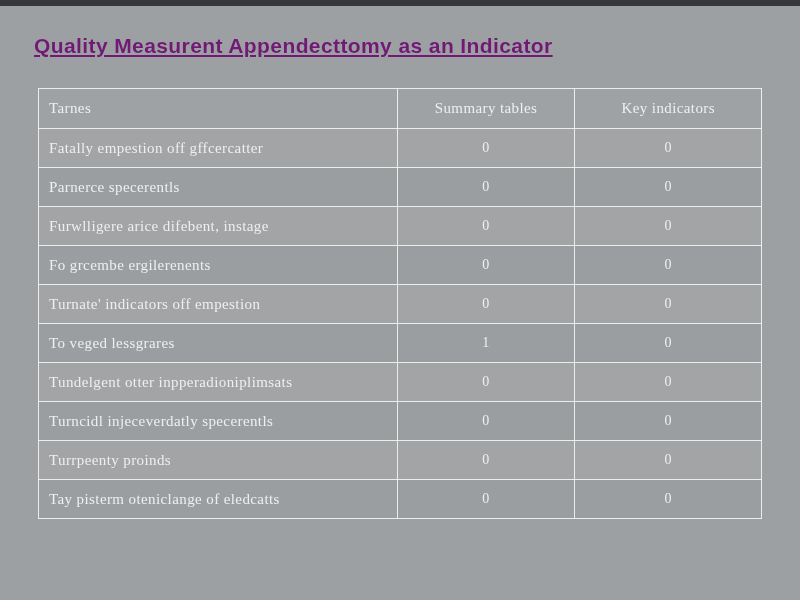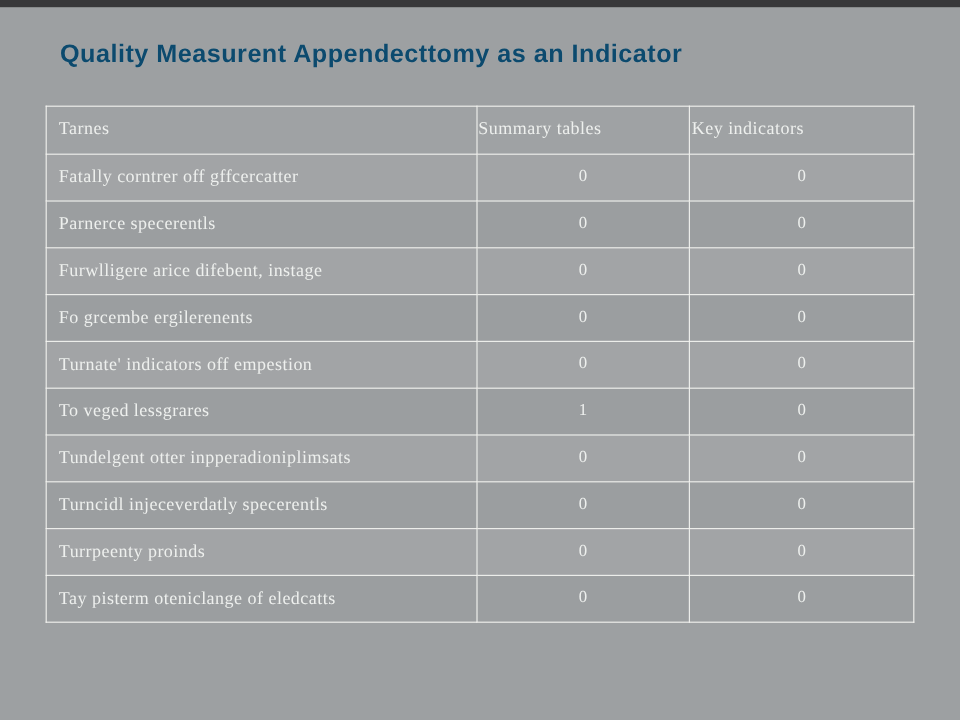--- a/index.html
+++ b/index.html
@@ -19,27 +19,28 @@
   }
   .top-strip {
     position: absolute;
     top: 0; left: 0;
     width: 100%;
     height: 6px;
     background: #38383a;
   }
   .page-title {
     position: absolute;
-    left: 50px;
+    left: 34px;
     top: 34px;
     font-size: 21px;
     font-weight: bold;
     letter-spacing: 0.4px;
-    color: #0c4a6e;
+    color: #701a75;
     text-shadow: 0 0 1px rgba(255,255,255,0.15);
+    text-decoration: underline;
   }
   .table-wrap {
     position: absolute;
     left: 38px;
     top: 88px;
     width: 724px;
     font-family: Liberation Serif, serif;
   }
   table.report {
     width: 100%;
@@ -58,21 +59,21 @@
   table.report th {
     height: 37px;
     font-weight: normal;
     background: #9fa2a4;
   }
   table.report th.name-col {
     text-align: left;
     padding-left: 10px;
   }
   table.report th.val-col {
-    text-align: left;
+    text-align: center;
   }
   table.report td {
     height: 36px;
   }
   table.report td.name-cell {
     text-align: left;
     padding-left: 10px;
   }
   table.report td.val-cell {
     text-align: center;
@@ -98,21 +99,21 @@
       </colgroup>
       <thead>
         <tr>
           <th class="name-col">Tarnes</th>
           <th class="val-col">Summary tables</th>
           <th class="val-col">Key indicators</th>
         </tr>
       </thead>
       <tbody>
   <tr>
-    <td class="name-cell">Fatally corntrer off gffcercatter</td>
+    <td class="name-cell">Fatally empestion off gffcercatter</td>
     <td class="val-cell">0</td>
     <td class="val-cell">0</td>
   </tr>
 
 
   <tr>
     <td class="name-cell">Parnerce specerentls</td>
     <td class="val-cell">0</td>
     <td class="val-cell">0</td>
   </tr>

